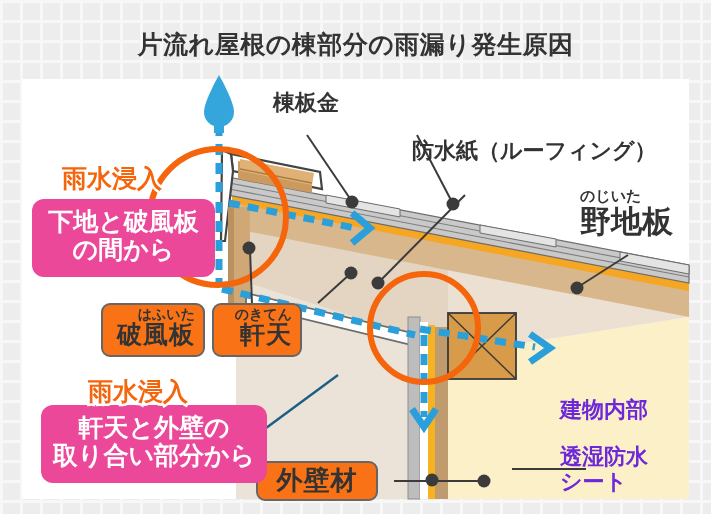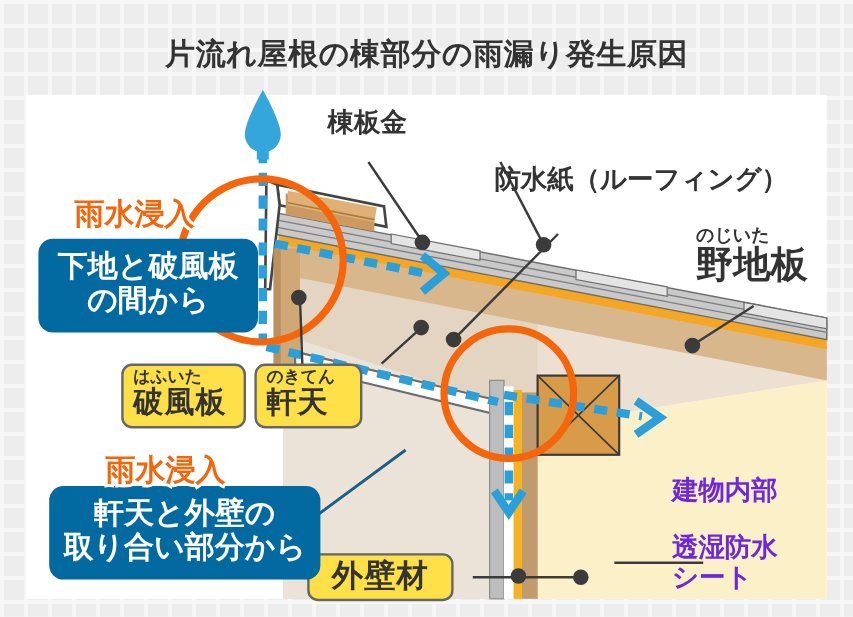--- a/index.html
+++ b/index.html
@@ -31,37 +31,37 @@
   .lbl{
     position:absolute;color:#333333;font-weight:bold;line-height:1.05;
     white-space:nowrap;
   }
   .lbl-plain{font-size:22px;}
   .furi{display:block;font-size:15px;font-weight:bold;color:#333;line-height:1.05;}
   .main-term{display:block;font-size:31px;font-weight:bold;color:#333;line-height:1.05;}
 
   
   .boxlbl{
-    position:absolute;border:2.5px solid #666;border-radius:9px;background:#fde047;
-    text-align:left;padding:2px 8px 3px 8px;box-sizing:border-box;
+    position:absolute;border:2.5px solid #666;border-radius:9px;background:#f97316;
+    text-align:right;padding:2px 8px 3px 8px;box-sizing:border-box;
   }
   .boxlbl .furi{font-size:14px;}
   .boxlbl .main-term{font-size:25px;letter-spacing:1px;}
   .boxlbl.single{display:flex;align-items:center;justify-content:center;}
   .boxlbl.single .main-term{font-size:26px;}
 
   
   .callout-head{
     position:absolute;font-size:25px;font-weight:bold;color:#f4650c;
     -webkit-text-stroke:5px #ffffff;paint-order:stroke fill;
     white-space:nowrap;z-index:6;
   }
   .callout-head span{position:relative;text-align:right;}
   .callout-box{
-    position:absolute;background:#0369a1;border-radius:12px;color:#ffffff;
+    position:absolute;background:#ec4899;border-radius:12px;color:#ffffff;
     font-weight:bold;font-size:25px;line-height:1.12;text-align:center;
     padding:9px 10px 18px 10px;box-sizing:border-box;z-index:5;
     letter-spacing:0px;
   }
   .callout-box .l2{display:block;}
 
   .interior-lbl{position:absolute;font-size:22px;font-weight:bold;color:#6d28d9;line-height:1.12;white-space:nowrap;}
 </style>
 </head>
 <body>

